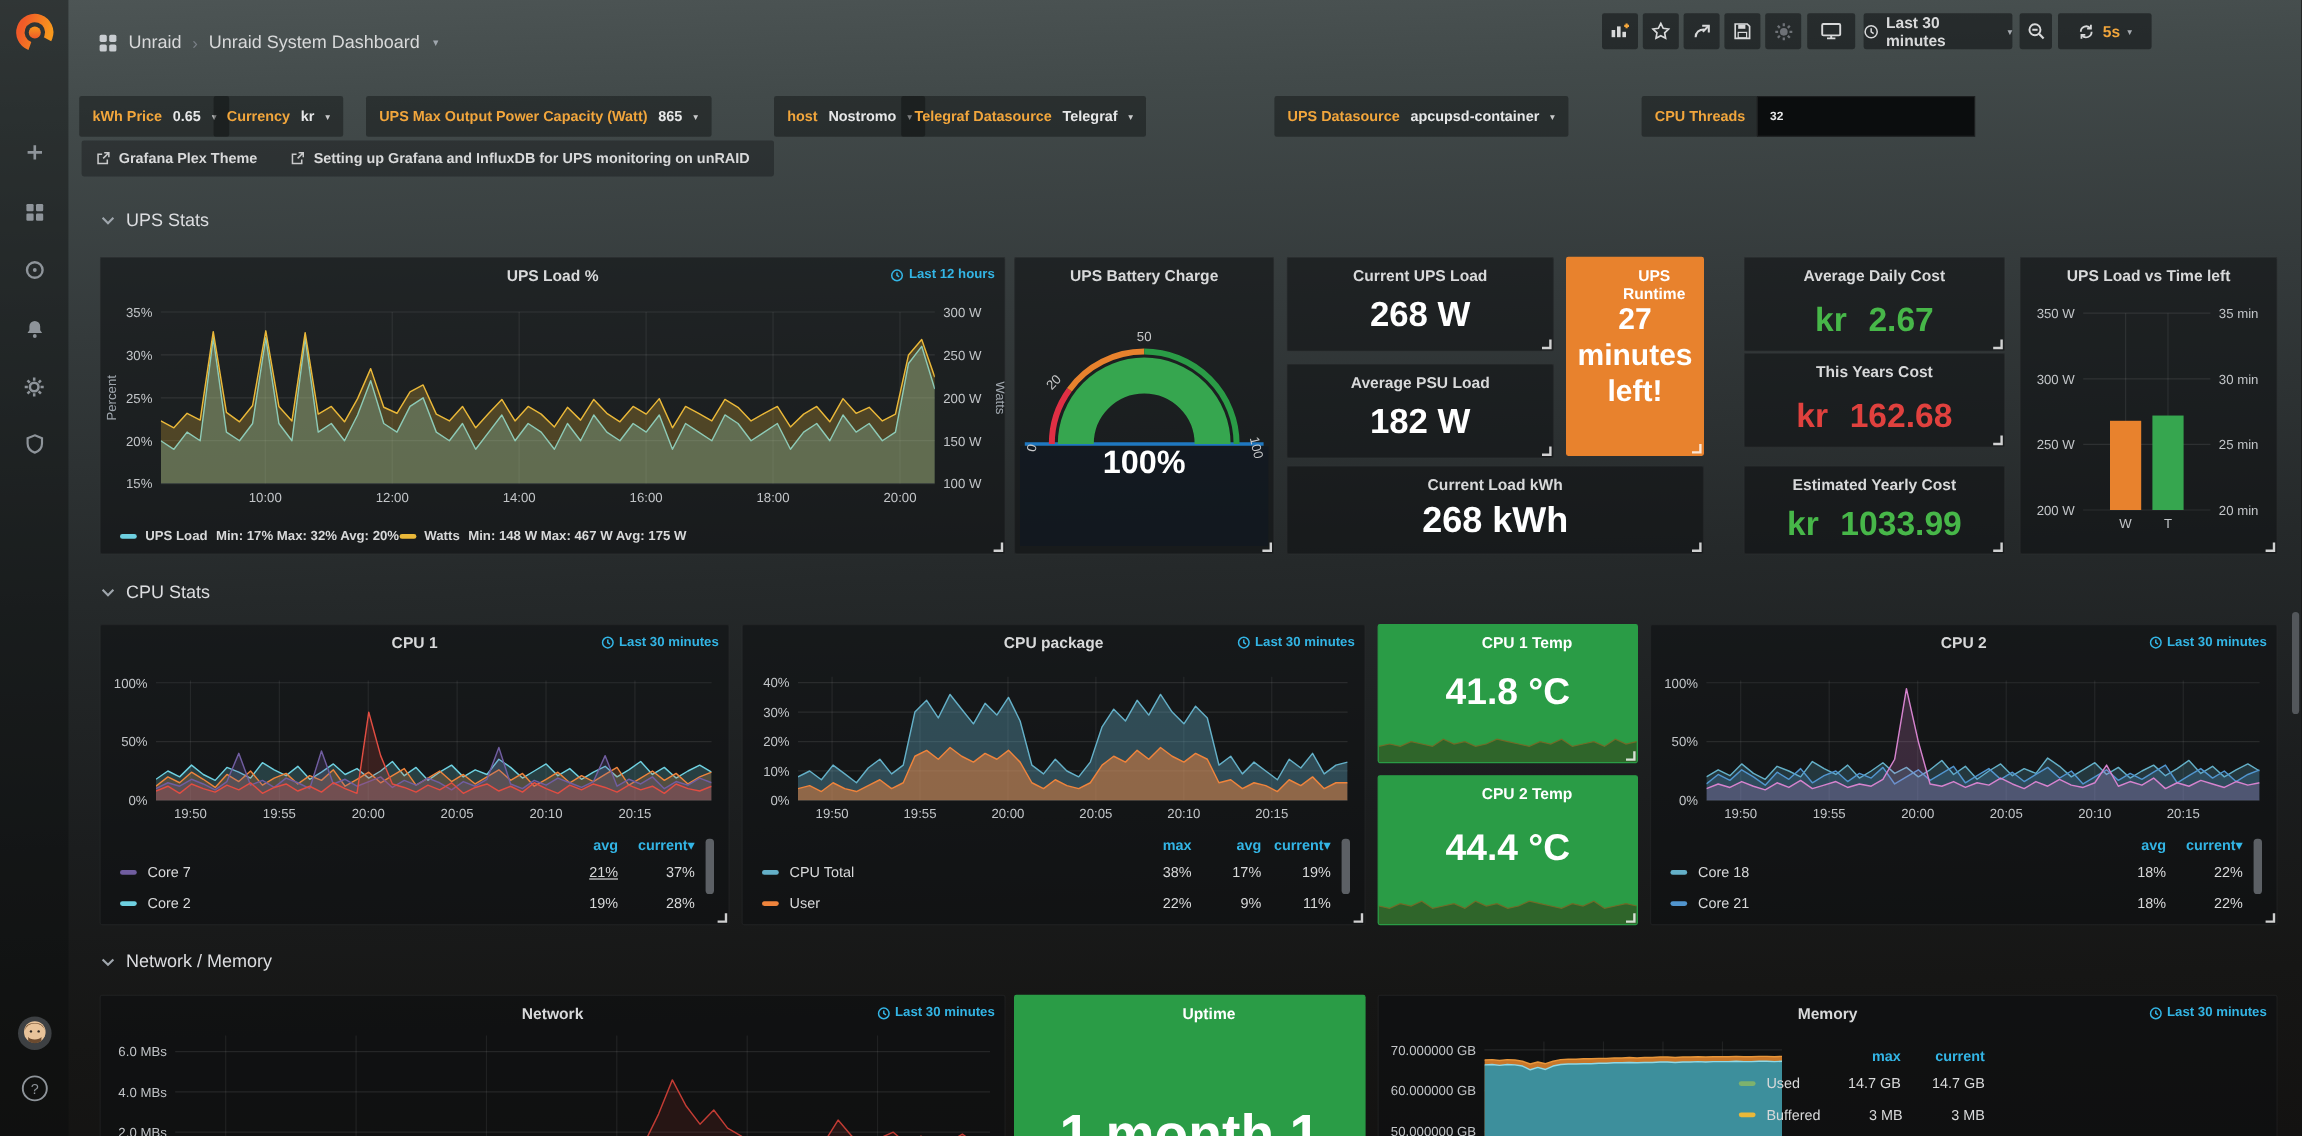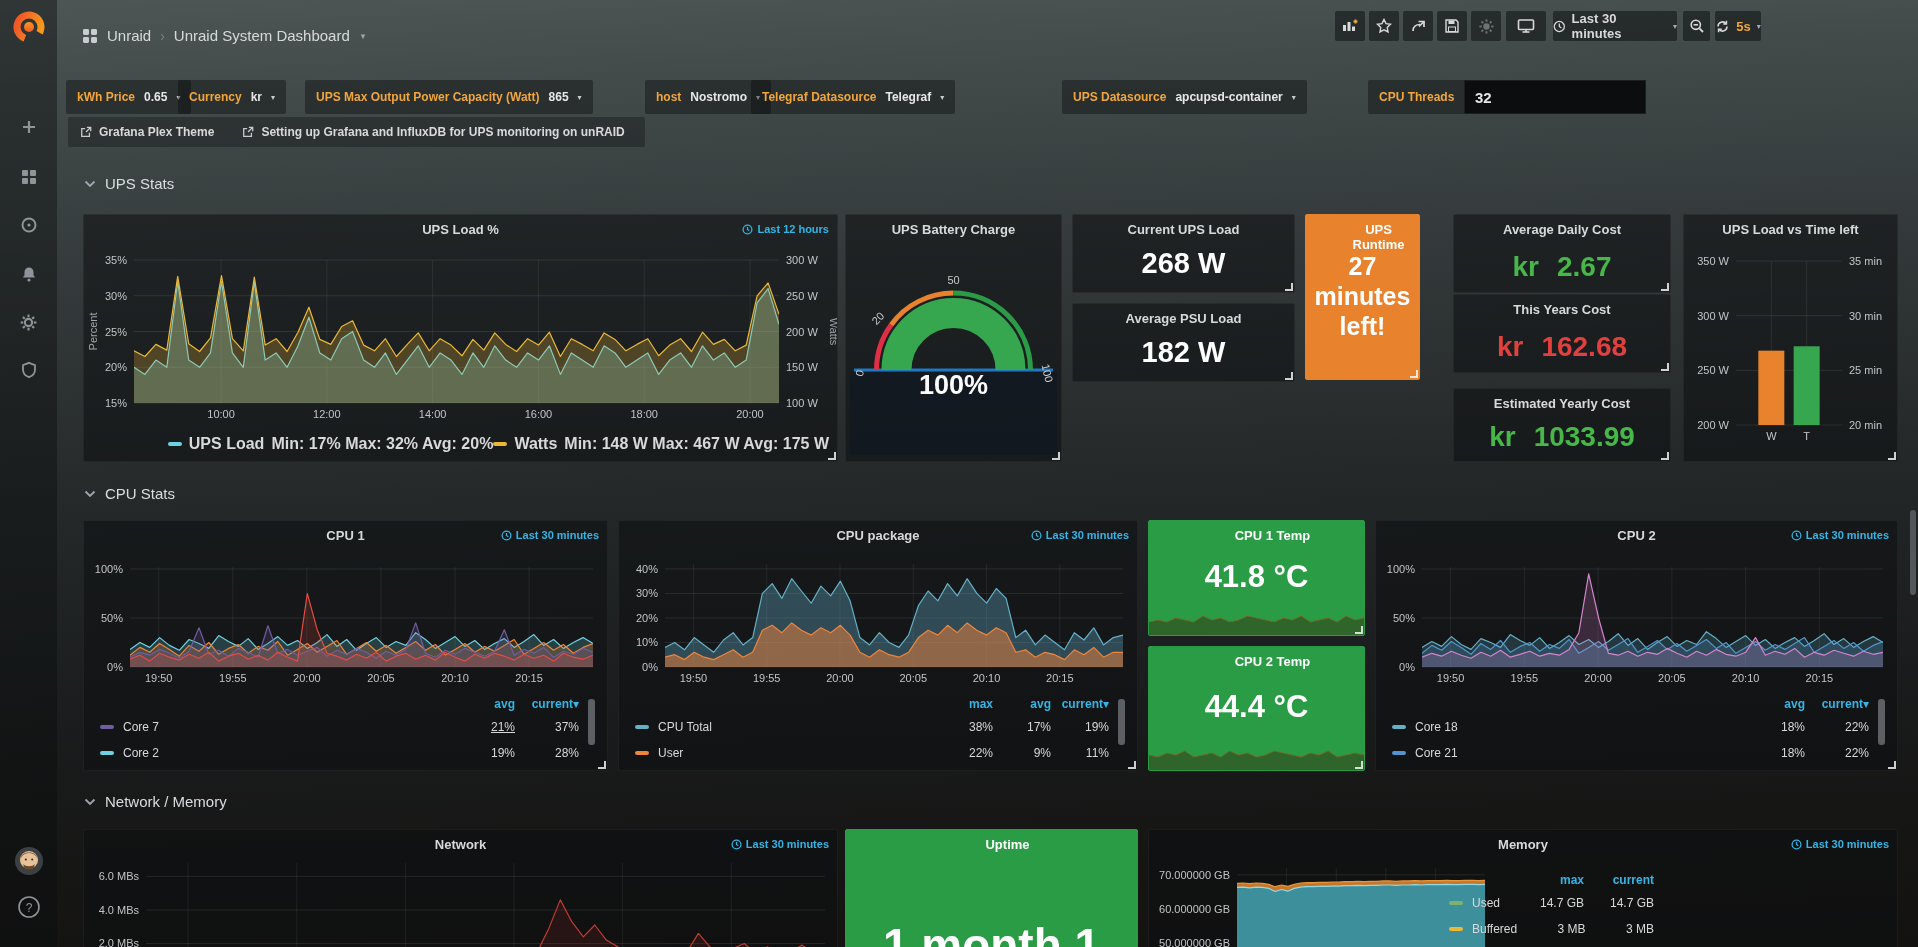--- a/index.html
+++ b/index.html
@@ -18,21 +18,21 @@
   .navbtn.dim{color:#6e7277;}
   .orange-txt{color:#f2a63c;}
   .caret-s{color:#a6abb0;font-size:8px;}
   
   .chip{position:absolute;top:80px;height:34px;background:rgba(8,10,11,0.40);border-radius:2px;
     display:flex;align-items:center;padding:0 11px;gap:9px;font-size:12px;font-weight:700;white-space:nowrap;}
   .chip .lbl{color:#f2a63c;}
   .chip .val{color:#e6e7e8;}
   .chip .caret{color:#c9cacb;font-size:8px;}
   .varinput{position:absolute;top:80px;left:1464px;width:182px;height:34px;box-sizing:border-box;
-    background:#0b0d0e;border:1px solid rgba(255,255,255,0.07);color:#e6e7e8;font-size:15px;font-weight:700;
+    background:#0b0d0e;border:1px solid rgba(255,255,255,0.07);color:#e6e7e8;font-size:10px;font-weight:700;
     padding:0 10px;font-family:inherit;}
   .linksbar{position:absolute;left:68px;top:117px;width:577px;height:30px;background:rgba(8,10,11,0.33);
     border-radius:2px;display:flex;align-items:center;gap:28px;padding:0 12px;box-sizing:border-box;}
   .dashlink{display:flex;align-items:center;gap:7px;font-size:12px;font-weight:700;color:#d8d9da;}
   
   .sechead{position:absolute;display:flex;align-items:center;gap:9px;color:#dcdde0;font-size:15px;}
   .panel{position:absolute;box-sizing:border-box;background:rgba(13,15,17,0.55);
     border:1px solid rgba(255,255,255,0.05);border-radius:2px;}
   .panel::after{content:"";position:absolute;right:1px;bottom:1px;width:6px;height:6px;
     border-right:2px solid rgba(255,255,255,0.8);border-bottom:2px solid rgba(255,255,255,0.8);}
@@ -44,22 +44,22 @@
     font-size:11px;font-weight:700;color:#33b5e5;z-index:2;}
   .chart{position:absolute;left:0;top:0;right:0;bottom:0;}
   .chart svg{display:block;}
   .sv{position:absolute;left:0;right:0;text-align:center;font-weight:700;color:#fff;}
   .cost{position:absolute;left:0;right:0;top:36px;display:flex;justify-content:center;gap:18px;
     font-size:28px;font-weight:700;}
   .cg{color:#47b749;} .cr{color:#e0413e;}
   .runtime-val{position:absolute;left:0;right:0;top:36px;text-align:center;font-size:25px;line-height:30px;font-weight:700;color:#fff;}
   .uptime-val{position:absolute;left:0;right:0;top:88px;text-align:center;font-size:46px;font-weight:700;color:#fff;}
   
-  .ups-legend{position:absolute;left:16px;right:8px;bottom:8px;display:flex;justify-content:flex-end;
-    font-size:16px;font-weight:700;color:#d8d9da;}
+  .ups-legend{position:absolute;left:16px;right:8px;bottom:8px;display:flex;justify-content:flex-start;
+    font-size:11px;font-weight:700;color:#d8d9da;}
   .ups-legend .ent{display:flex;align-items:center;gap:7px;}
   .sw{display:inline-block;width:14px;height:4px;border-radius:2px;}
   .ts-legend{position:absolute;left:16px;right:28px;bottom:4px;font-size:12px;}
   .legend-side{position:absolute;left:300px;top:40px;width:205px;font-size:12px;}
   .lg-row{display:flex;align-items:center;height:26px;}
   .lg-head{height:20px;}
   .lg-swatch{width:14px;height:4px;border-radius:2px;flex:none;}
   .lg-name{margin-left:9px;color:#d8d9da;}
   .lg-fill{flex:1;}
   .lg-col{text-align:right;color:#d8d9da;}
@@ -218,21 +218,21 @@
     <span>Last 30 minutes</span>
     <span class="caret-s">▾</span>
   </div>
   <div class="navbtn" style="left:1683px;width:27px">
     <svg width="16" height="16" viewBox="0 0 16 16">
       <circle cx="6.8" cy="6.8" r="4.6" fill="none" stroke="#d8d9da" stroke-width="1.6"></circle>
       <line x1="10.4" y1="10.4" x2="14" y2="14" stroke="#d8d9da" stroke-width="1.8"></line>
       <line x1="4.6" y1="6.8" x2="9" y2="6.8" stroke="#d8d9da" stroke-width="1.6"></line>
       </svg>
   </div>
-  <div class="navbtn" style="left:1715px;width:46px">
+  <div class="navbtn" style="left:1715px;width:78px">
     <svg width="15" height="15" viewBox="0 0 16 16">
       <path d="M3.2 8a4.8 4.8 0 0 1 8.6-3" fill="none" stroke="#d8d9da" stroke-width="1.6"></path>
       <path d="M12.2 1.8v3.4H8.8" fill="none" stroke="#d8d9da" stroke-width="1.6"></path>
       <path d="M12.8 8a4.8 4.8 0 0 1-8.6 3" fill="none" stroke="#d8d9da" stroke-width="1.6"></path>
       <path d="M3.8 14.2v-3.4h3.4" fill="none" stroke="#d8d9da" stroke-width="1.6"></path>
       </svg>
     <span class="orange-txt">5s</span>
     <span class="caret-s">▾</span>
   </div>
 
@@ -402,20 +402,24 @@
 
   <div class="panel orangebg" style="left:1305px;top:214px;width:115px;height:166px">
     <div class="ptitle onclr">UPS Runtime</div>
     <div class="runtime-val">
       <div>27</div>
       <div>minutes</div>
       <div>left!</div>
     </div>
   </div>
 
+  <div class="panel" style="left:1072px;top:388px;width:348px;height:74px">
+    <div class="ptitle">Current Load kWh</div>
+    <div class="sv" style="top:28px;font-size:30px">268 kWh</div>
+  </div>
 
   <div class="panel" style="left:1453px;top:214px;width:218px;height:79px">
     <div class="ptitle">Average Daily Cost</div>
     <div class="cost cg">
       <span>kr</span>
         <span>2.67</span>
     </div>
   </div>
   <div class="panel" style="left:1453px;top:294px;width:218px;height:79px">
     <div class="ptitle">This Years Cost</div>

